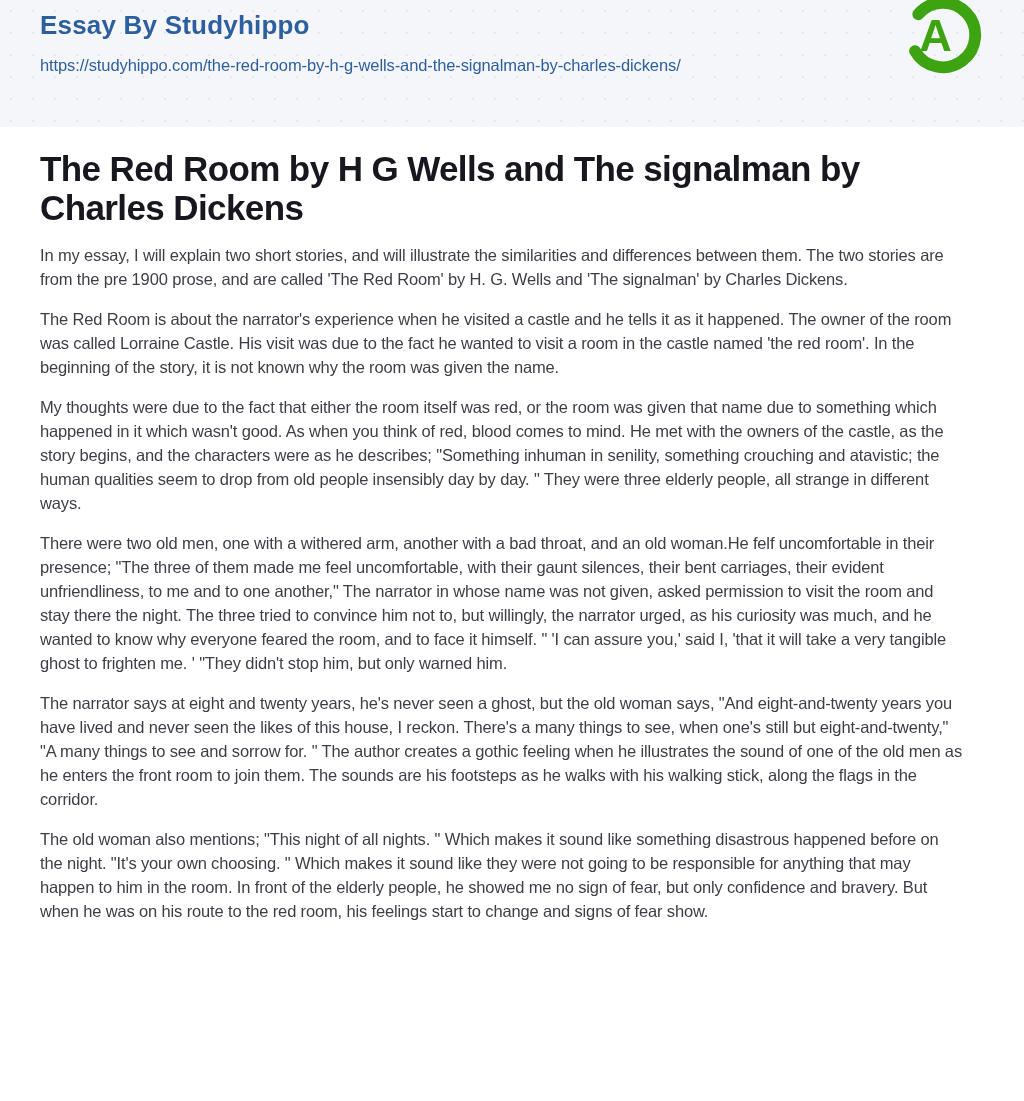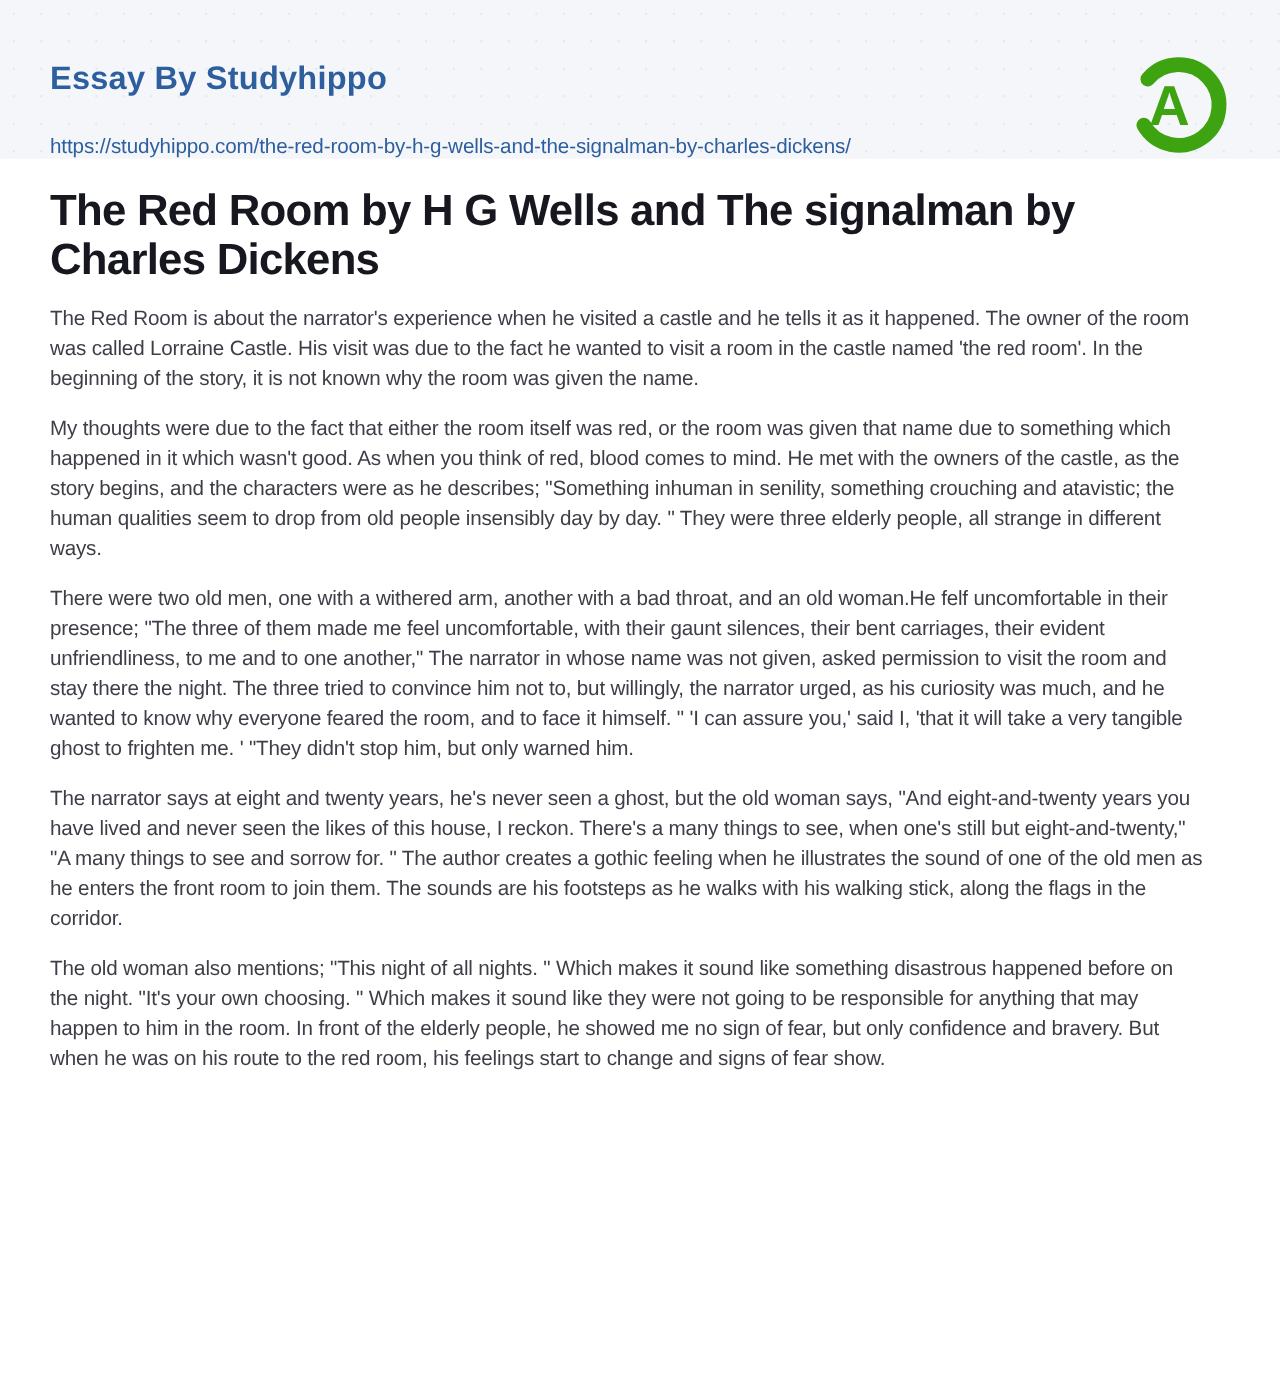--- a/index.html
+++ b/index.html
@@ -11,36 +11,36 @@
     width: 1024px;
     height: 1101px;
     overflow: hidden;
   }
   .header {
     height: 127px;
     background-color: #f5f6fa;
     background-image: radial-gradient(circle, #e3e6ef 1px, transparent 1.2px);
     background-size: 22px 22px;
     display: flex;
-    align-items: flex-end;
+    align-items: flex-start;
     justify-content: space-between;
     padding: 0 38px 0 40px;
   }
   .header-left { display: flex; flex-direction: column; padding-top: 10px; }
   .site-title {
     color: #2d5f9e;
     font-size: 26px;
     font-weight: 700;
     letter-spacing: 0.2px;
   }
   .site-url {
     color: #2d5f9e;
     font-size: 16.5px;
     font-weight: 400;
-    margin-top: 30px;
+    margin-top: 15px;
     text-decoration: none;
     letter-spacing: -0.1px;
   }
   .logo { width: 86px; height: 86px; margin-top: -8px; }
   .main { padding: 22px 60px 0 40px; }
   .article-title {
     color: #17171f;
     font-size: 35px;
     line-height: 39px;
     font-weight: 800;
@@ -67,19 +67,20 @@
   </div>
   <svg class="logo" viewBox="0 0 80 80" aria-hidden="true">
     <path d="M 14 55 A 30 30 0 1 0 17 20.7" fill="none" stroke="#3ea310" stroke-width="11" stroke-linecap="round"></path>
     <text x="33" y="55" text-anchor="middle" font-family="Liberation Sans, sans-serif" font-size="42" font-weight="700" fill="#3ea310">A</text>
   </svg>
 </div>
 
 <div class="main">
   <h1 class="article-title">The Red Room by H G Wells and The signalman by Charles Dickens</h1>
   <div class="paragraphs">
+      <p>In my essay, I will explain two short stories, and will illustrate the similarities and differences between them. The two stories are from the pre 1900 prose, and are called 'The Red Room' by H. G. Wells and 'The signalman' by Charles Dickens.</p>
       <p>The Red Room is about the narrator's experience when he visited a castle and he tells it as it happened. The owner of the room was called Lorraine Castle. His visit was due to the fact he wanted to visit a room in the castle named 'the red room'. In the beginning of the story, it is not known why the room was given the name.</p>
       <p>My thoughts were due to the fact that either the room itself was red, or the room was given that name due to something which happened in it which wasn't good. As when you think of red, blood comes to mind. He met with the owners of the castle, as the story begins, and the characters were as he describes; "Something inhuman in senility, something crouching and atavistic; the human qualities seem to drop from old people insensibly day by day. " They were three elderly people, all strange in different ways.</p>
       <p>There were two old men, one with a withered arm, another with a bad throat, and an old woman.He felf uncomfortable in their presence; "The three of them made me feel uncomfortable, with their gaunt silences, their bent carriages, their evident unfriendliness, to me and to one another," The narrator in whose name was not given, asked permission to visit the room and stay there the night. The three tried to convince him not to, but willingly, the narrator urged, as his curiosity was much, and he wanted to know why everyone feared the room, and to face it himself. " 'I can assure you,' said I, 'that it will take a very tangible ghost to frighten me. ' "They didn't stop him, but only warned him.</p>
       <p>The narrator says at eight and twenty years, he's never seen a ghost, but the old woman says, "And eight-and-twenty years you have lived and never seen the likes of this house, I reckon. There's a many things to see, when one's still but eight-and-twenty," "A many things to see and sorrow for. " The author creates a gothic feeling when he illustrates the sound of one of the old men as he enters the front room to join them. The sounds are his footsteps as he walks with his walking stick, along the flags in the corridor.</p>
       <p>The old woman also mentions; "This night of all nights. " Which makes it sound like something disastrous happened before on the night. "It's your own choosing. " Which makes it sound like they were not going to be responsible for anything that may happen to him in the room. In front of the elderly people, he showed me no sign of fear, but only confidence and bravery. But when he was on his route to the red room, his feelings start to change and signs of fear show.</p>
     </div>
 </div>
 
 </body></html>

